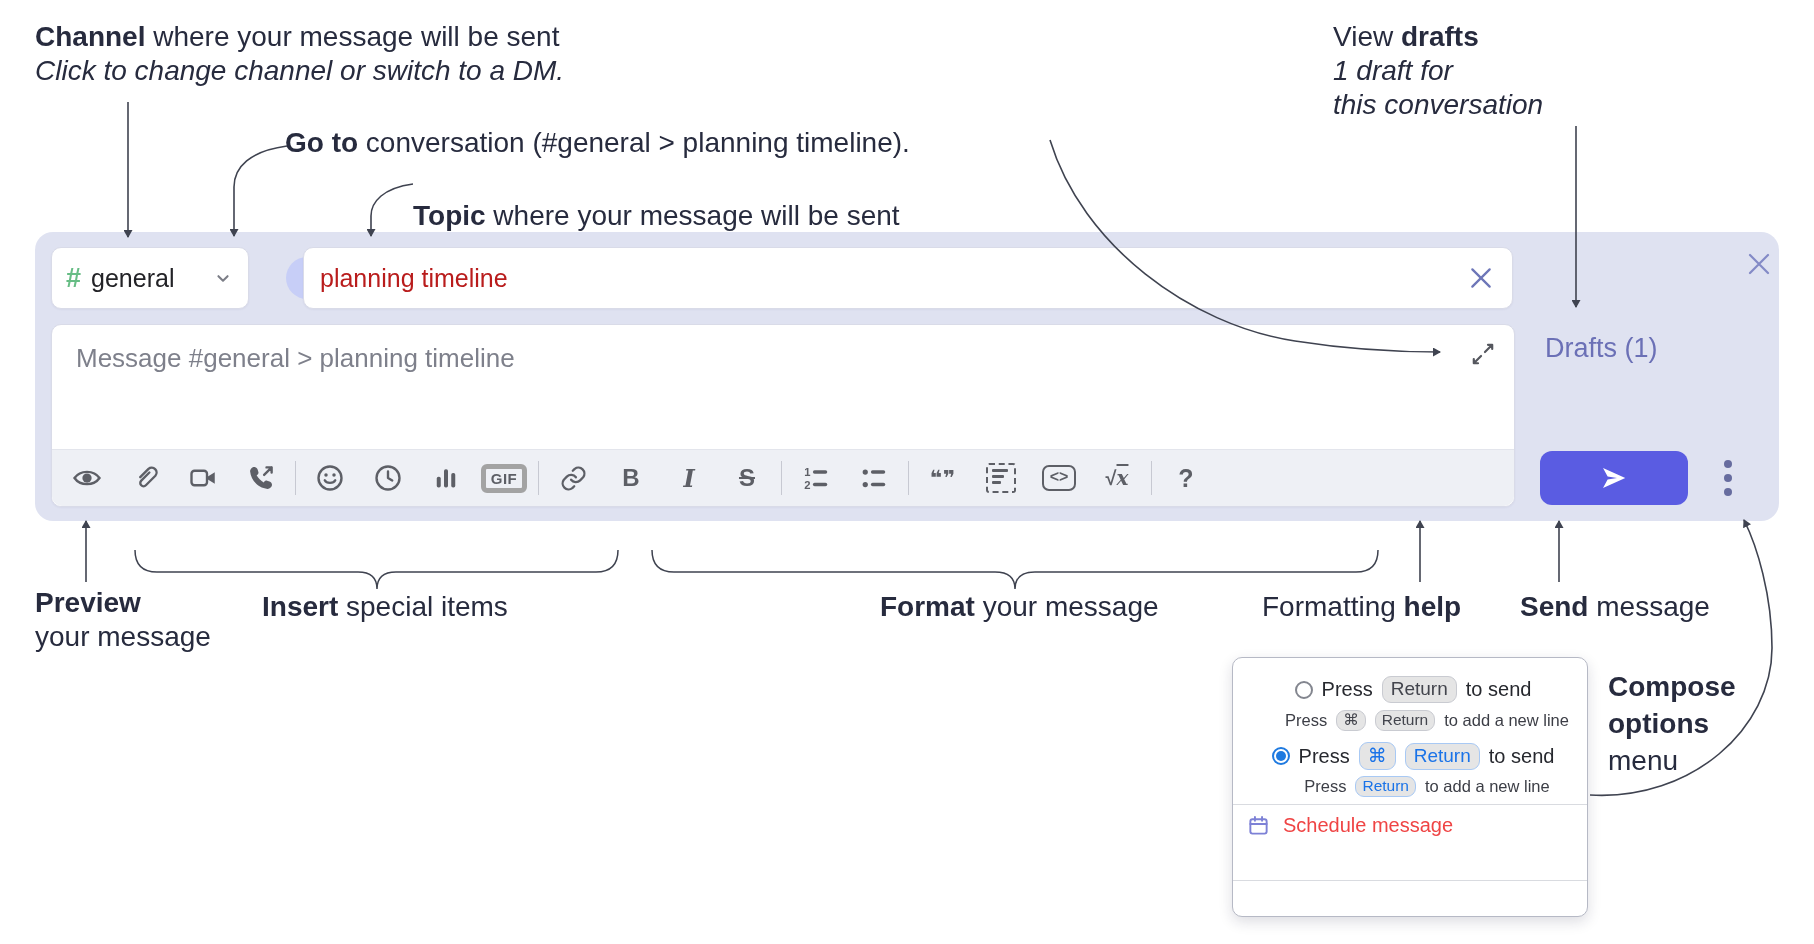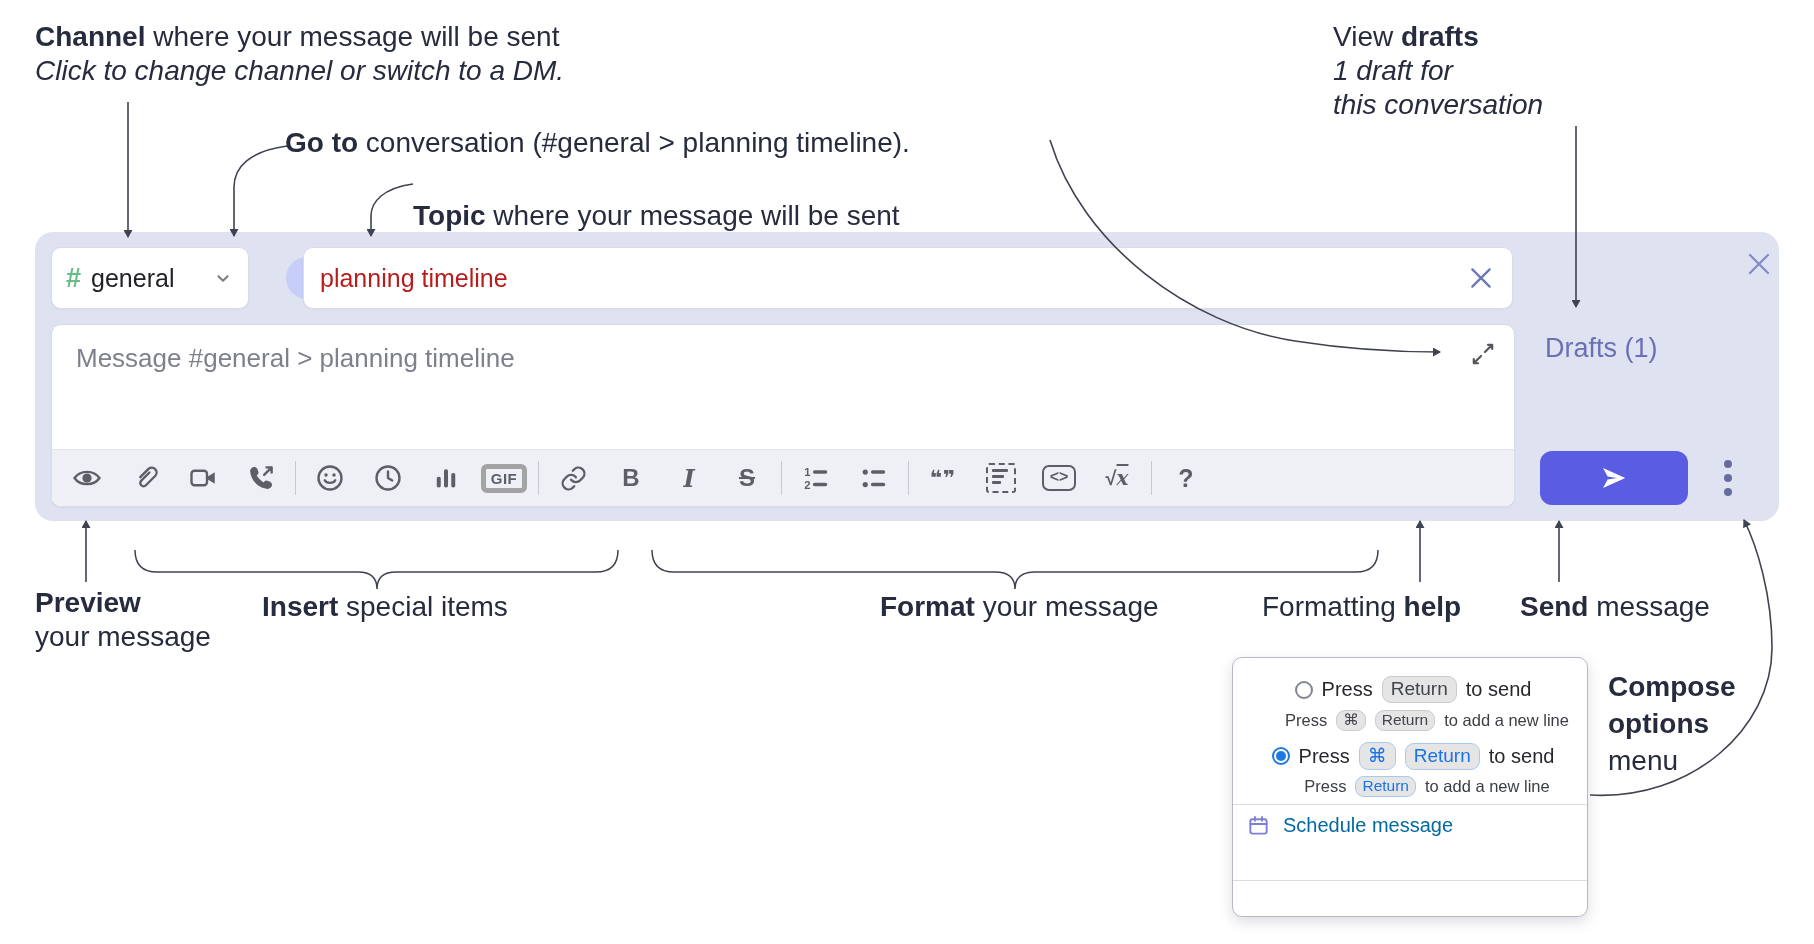--- a/index.html
+++ b/index.html
@@ -65,21 +65,21 @@
   .p-row{position:absolute;left:16px;right:10px;display:flex;align-items:center;gap:9px;white-space:nowrap;justify-content:center;}
   .radio{width:18px;height:18px;border-radius:50%;border:2px solid #83868f;box-sizing:border-box;flex:0 0 auto;}
   .radio.sel{border-color:#1f7ae0;position:relative;}
   .radio.sel::after{content:"";position:absolute;left:2px;top:2px;width:10px;height:10px;border-radius:50%;background:#1f7ae0;}
   .key{border:1px solid #c9cbd1;border-radius:9px;padding:1px 8px 2px 8px;background:#e5e5e5;color:#43454d;font-size:19px;}
   .key.sm{font-size:15.5px;padding:0 6px 1px 6px;}
   .key.blue{border-color:#a8c9f4;color:#1a73e8;}
   .p-sub{font-size:16.5px;color:#3c3e46;}
   .p-div{position:absolute;left:0;right:0;height:1px;background:#d9dbe0;}
   .p-item{position:absolute;left:14px;right:10px;display:flex;align-items:center;gap:13px;cursor:pointer;}
-  .p-item .lbl{font-size:20px;color:#0369a1;}
+  .p-item .lbl{font-size:20px;color:#ef4444;}
 </style>
 </head>
 <body>
 
 <div class="stage">
 
   <div class="ann annz" style="left:35px;top:20px;">
     <div><b>Channel</b><span> where your message will be sent</span></div>
     <div><i>Click to change channel or switch to a DM.</i></div>
   </div>

